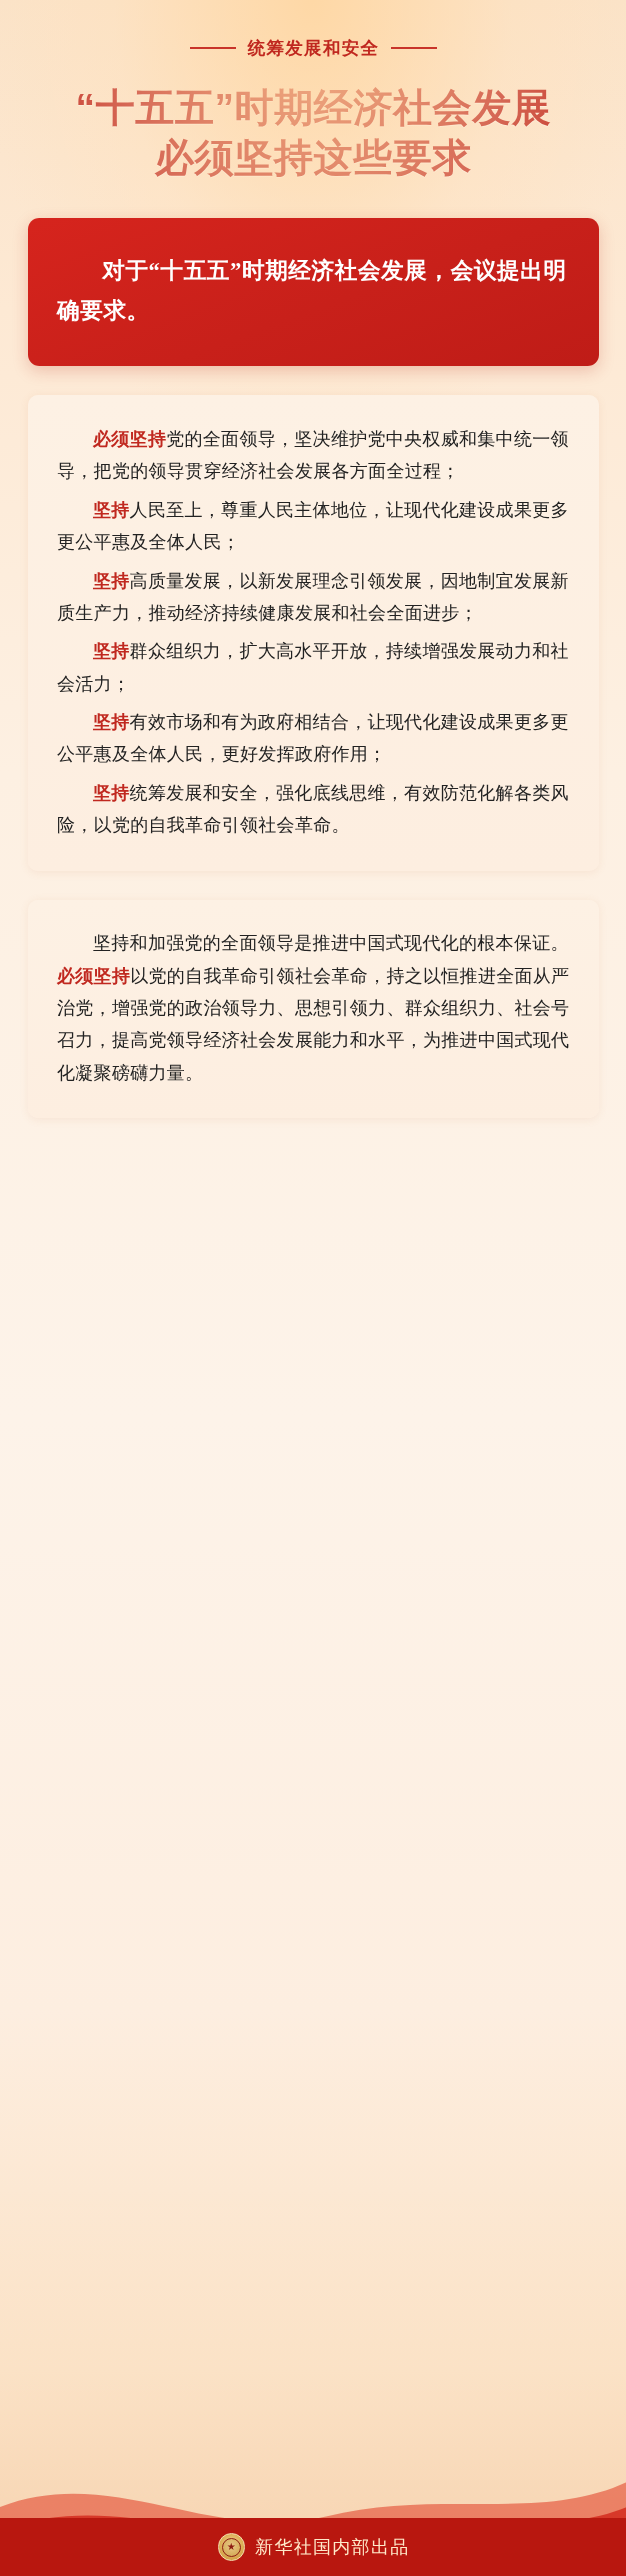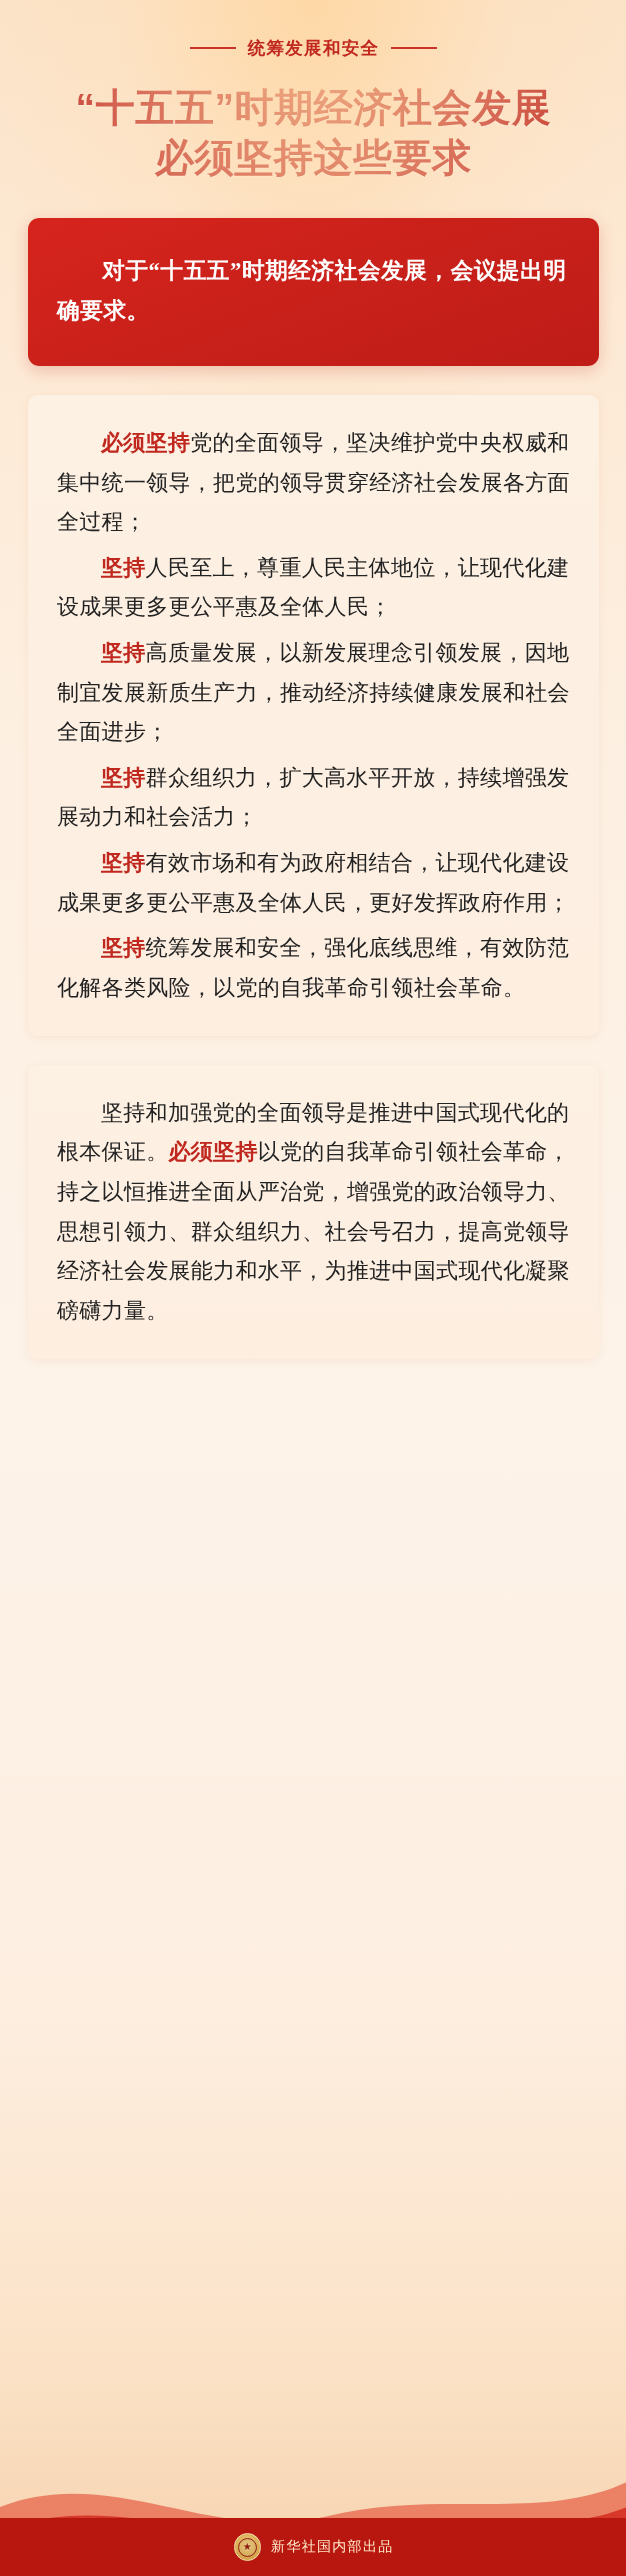--- a/index.html
+++ b/index.html
@@ -83,21 +83,21 @@
   .light-card {
     position: relative;
     margin: 29px 28px 0 28px;
     background: linear-gradient(180deg, #fdf1e4 0%, #fdeee0 100%);
     border-radius: 10px;
     padding: 27.6px 29px 29px 29px;
     box-shadow: 0 1.9px 8.8px rgba(200, 120, 70, 0.10);
   }
   .light-card p {
     margin: 0;
-    font-size: 22px;
+    font-size: 18px;
     line-height: 1.80;
     color: #222222;
     text-indent: 2em;
     letter-spacing: 0.3px;
   }
   .light-card p + p { margin-top: 6px; }
   .kw {
     color: #c0281f;
     font-weight: 700;
   }
@@ -140,21 +140,21 @@
     background: radial-gradient(circle at 50% 40%, #e8c987 0%, #cfa24a 100%);
     display: flex; align-items: center; justify-content: center;
   }
   .emblem .star {
     color: #8d1c12;
     font-size: 10px;
     line-height: 1;
   }
   .footer-text {
     font-family: "Liberation Sans", sans-serif;
-    font-size: 14px;
+    font-size: 18px;
     color: #ffe9c9;
     letter-spacing: 1.3px;
   }
 </style>
 </head>
 <body>
 
 <div class="poster">
   <div class="glow-top"></div>
 

